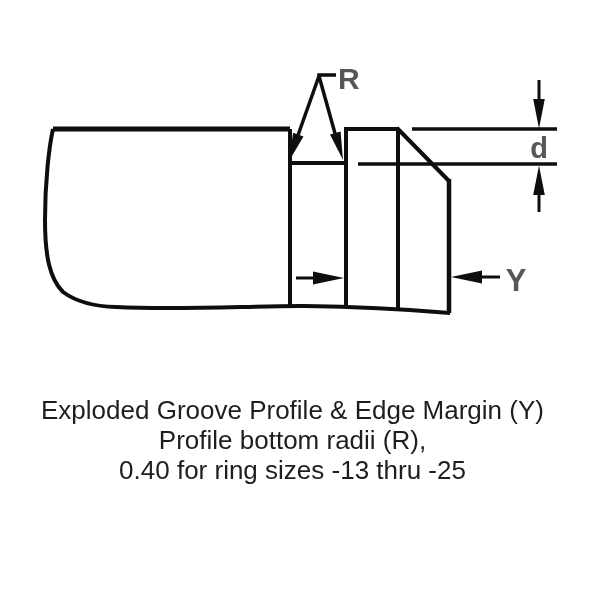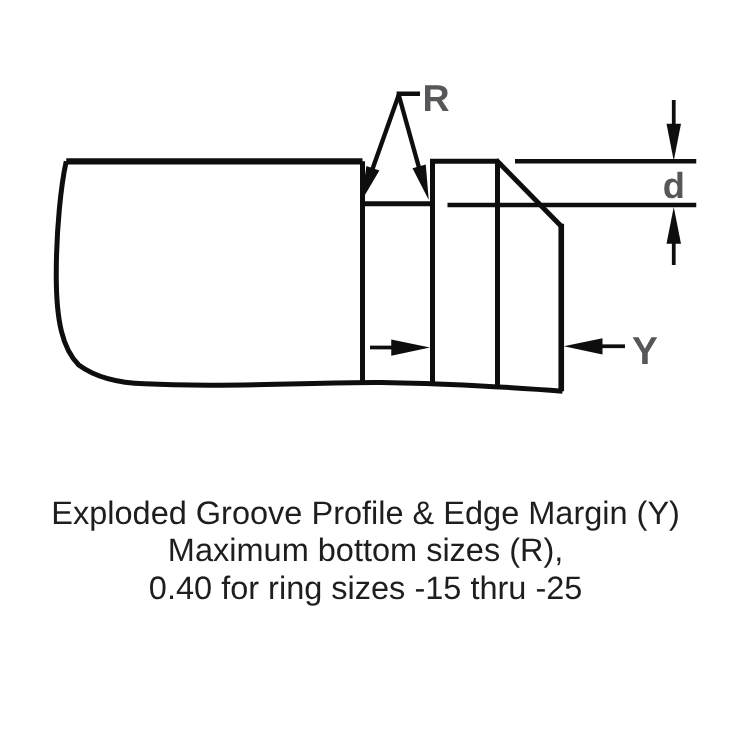--- a/index.html
+++ b/index.html
@@ -95,17 +95,17 @@
       <line class="dim" stroke-width="3" x1="296" y1="278" x2="317" y2="278"></line>
       <polygon class="arrowhead" points="344,278 313,271.5 313,284.5"></polygon>
       <polygon class="arrowhead" points="451,277 482,270.5 482,283.5"></polygon>
       <line class="dim" stroke-width="3" x1="479" y1="277" x2="500" y2="277"></line>
       <text class="dim-label" x="516" y="291" font-size="31" text-anchor="middle">Y</text>
     </g>
   </svg>
 
   <div class="caption">
     <div>Exploded Groove Profile &amp; Edge Margin (Y)</div>
-    <div>Maximum bottom sizes (R),</div>
-    <div>0.40 for ring sizes -15 thru -25</div>
+    <div>Profile bottom radii (R),</div>
+    <div>0.40 for ring sizes -13 thru -25</div>
   </div>
 
 </div>
 
 </body></html>

